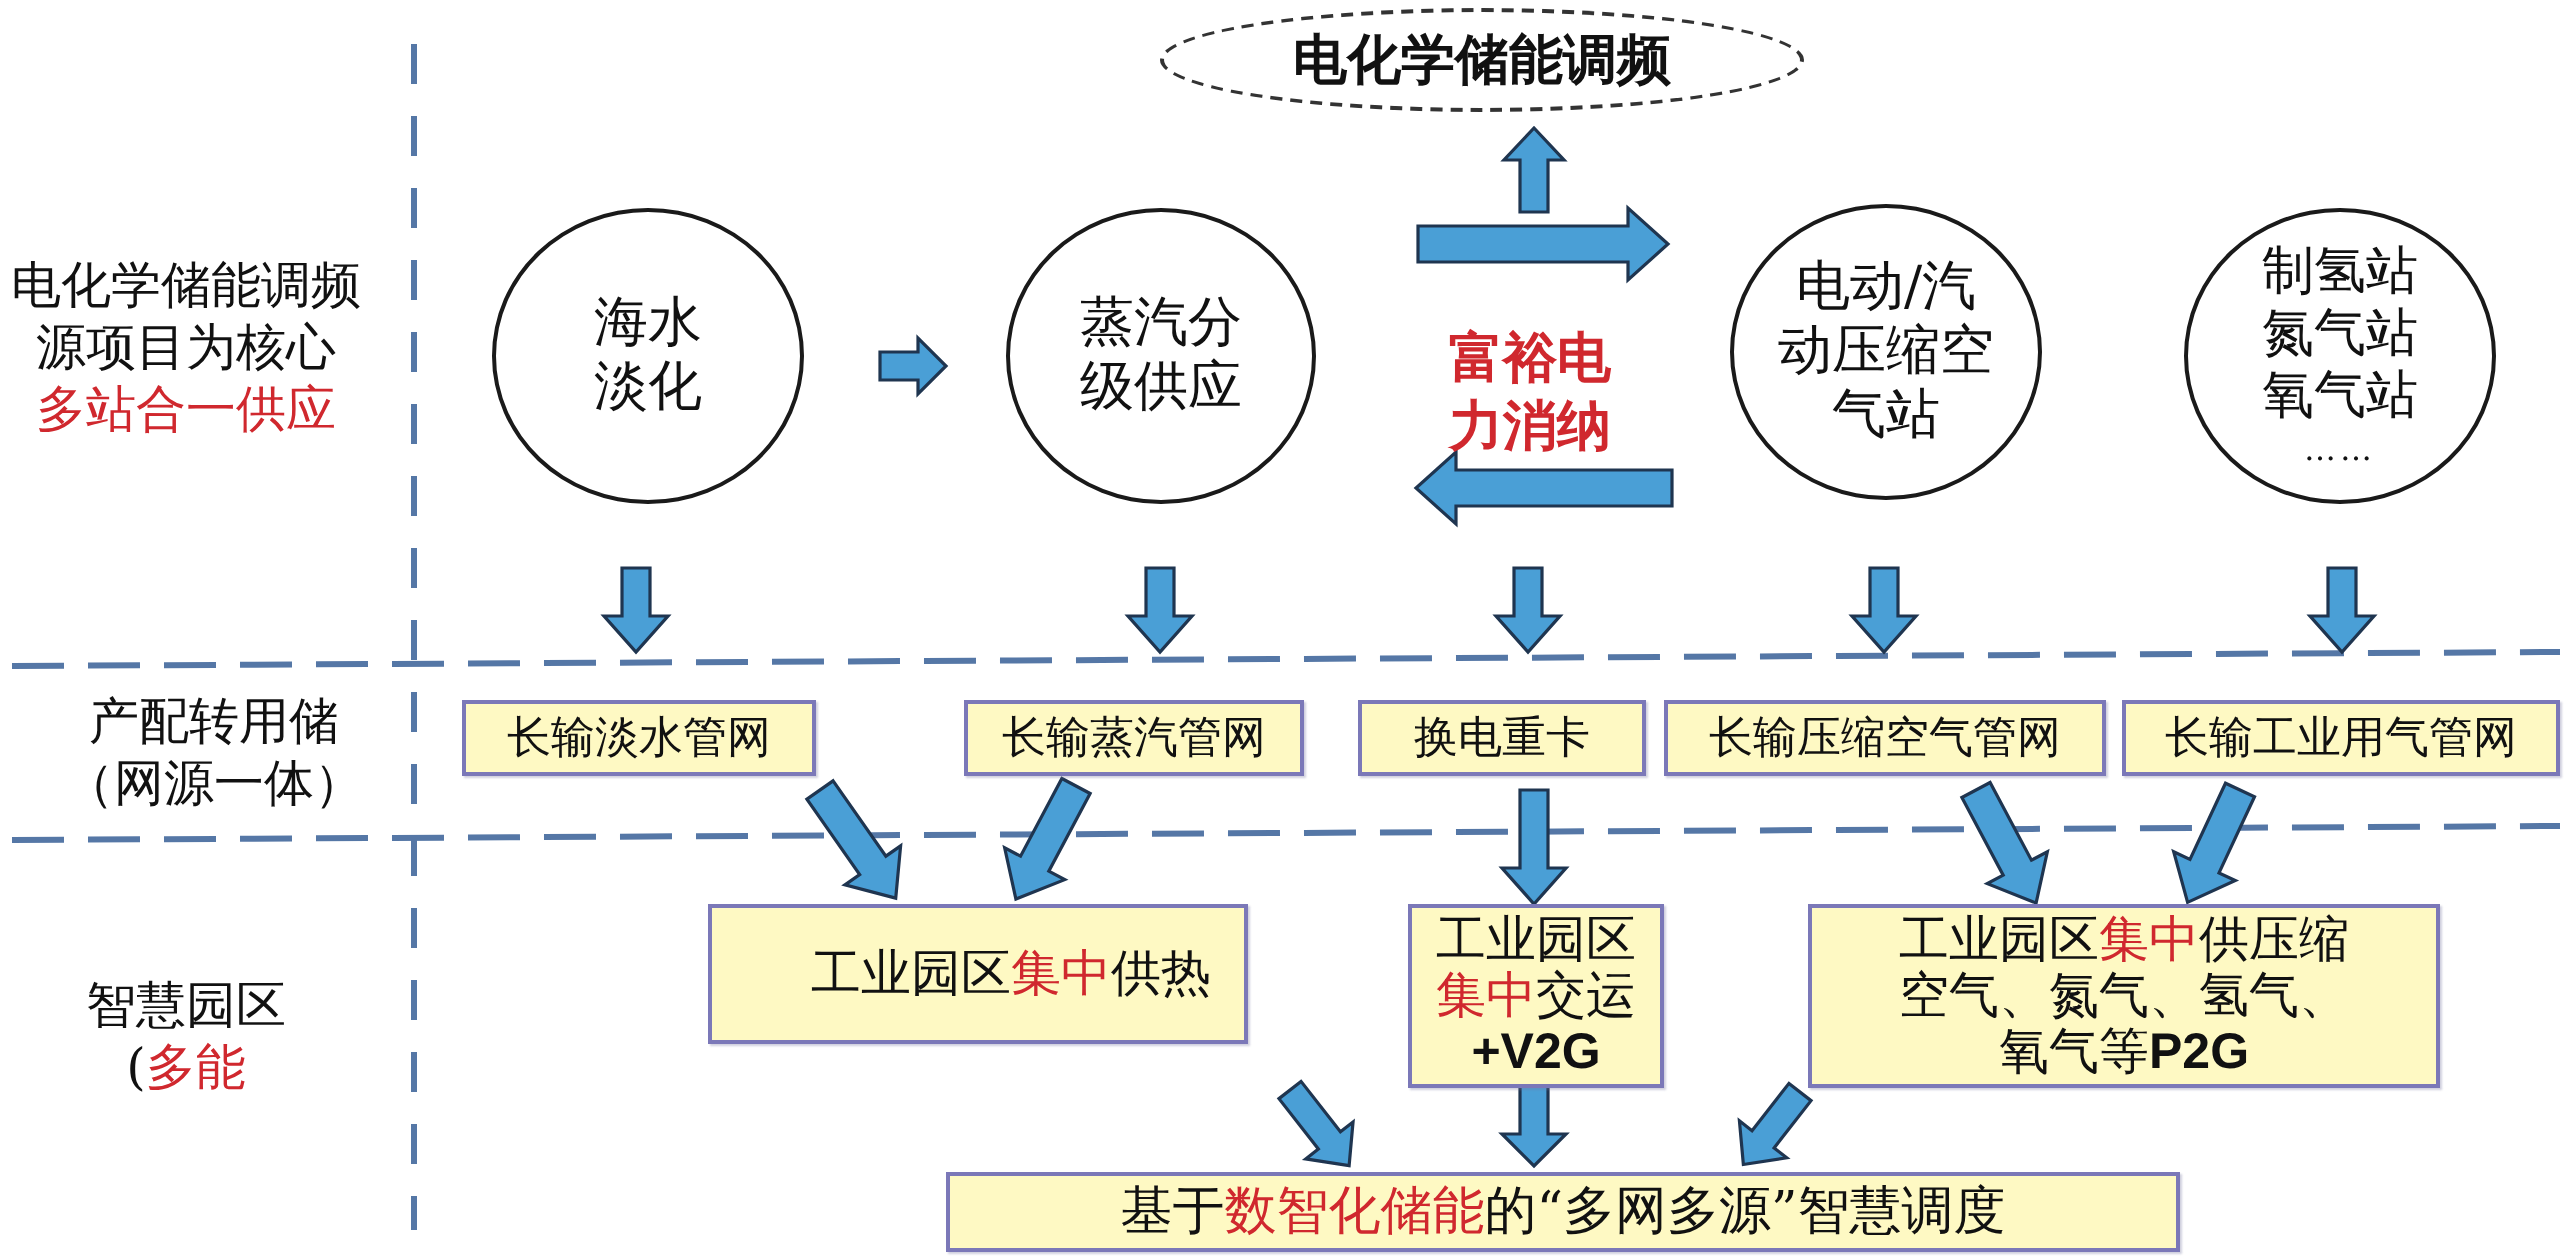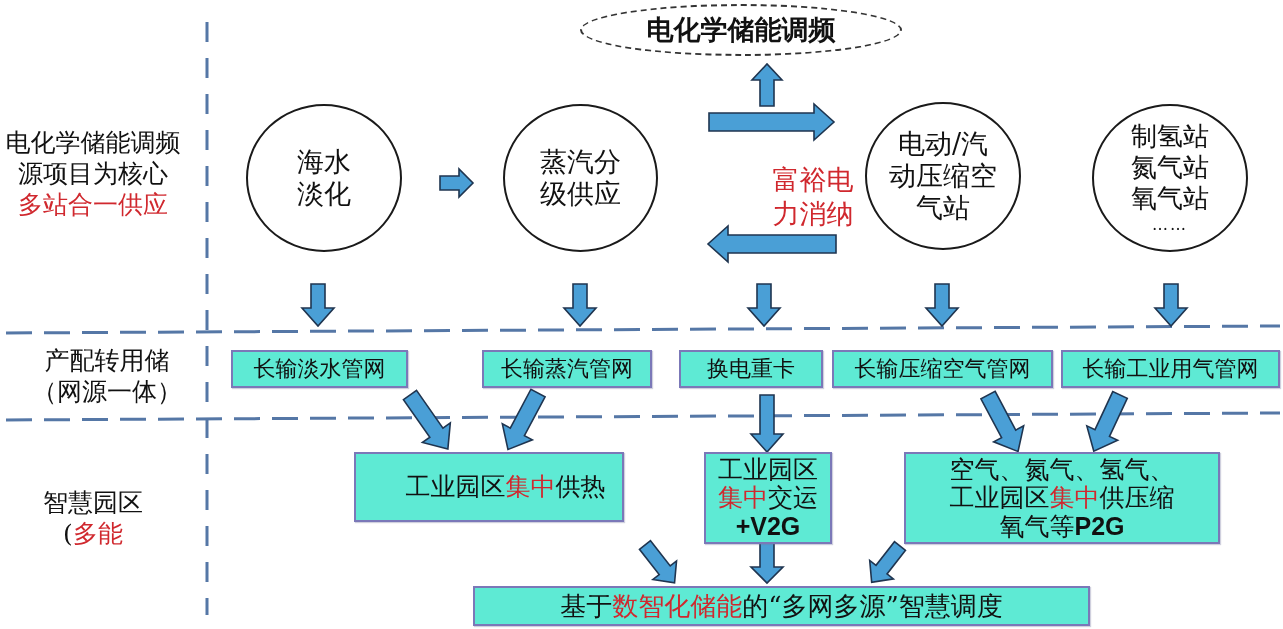--- a/index.html
+++ b/index.html
@@ -8,21 +8,21 @@
     .abs { position: absolute; }
     .red { color: #d0282e; }
     .bold-latin { font-family: "Liberation Sans", "DejaVu Sans", sans-serif; font-weight: bold; }
     .row-label { text-align: center; font-size: 25px; line-height: 31px; }
     .circle { position: absolute; border: 2.5px solid #1a1a1a; border-radius: 50%;
               display: flex; align-items: center; justify-content: center; text-align: center;
               font-size: 27px; line-height: 32px; box-sizing: border-box; }
     .ellipse { position: absolute; border: 2px dashed #333; border-radius: 50%;
                display: flex; align-items: center; justify-content: center;
                font-size: 27px; box-sizing: border-box; }
-    .box { position: absolute; border: 2px solid #7b78b8; background: #5eead4;
+    .box { position: absolute; border: 2px solid #7b78b8; background: #fef9c3;
            display: flex; align-items: center; justify-content: center; text-align: center;
            box-sizing: border-box; box-shadow: 1px 1px 1px rgba(120,120,160,0.35); }
     .box.pipe { font-size: 22px; height: 38px; }
     .box.big { font-size: 25px; line-height: 30px; }
     .center-text { position: absolute; text-align: center; font-size: 27px; line-height: 34px; }
     svg.overlay { position: absolute; left: 0; top: 0; }
   </style>
 </head>
 <body>
 
@@ -96,21 +96,21 @@
 </div>
 <div class="circle" style="left:1092px; top:104px; width:156px; height:148px; font-size:26px; line-height:31px;">
   <div>
     <div>制氢站</div>
     <div>氮气站</div>
     <div>氧气站</div>
     <div style="font-size:16px; line-height:22px; letter-spacing:2px;">……</div>
   </div>
 </div>
 
-<div class="center-text red" style="left:748px; top:163px; width:130px;">
+<div class="center-text red" style="left:700px; top:163px; width:130px;font-weight:bold;">
   <div>富裕电</div>
   <div>力消纳</div>
 </div>
 
 <div class="box pipe" style="left:231px; top:350px; width:177px;">
   <span>长输淡水管网</span>
 </div>
 <div class="box pipe" style="left:482px; top:350px; width:170px;text-align:right;">
   <span>长输蒸汽管网</span>
 </div>
@@ -131,21 +131,21 @@
 <div class="box big" style="left:704px; top:452px; width:128px; height:92px; line-height:28px;">
   <div>
     <div>工业园区</div>
     <div><span class="red">集中</span><span>交运</span></div>
     <div class="bold-latin">+V2G</div>
   </div>
 </div>
 
 <div class="box big" style="left:904px; top:452px; width:316px; height:92px; line-height:28px;">
   <div>
+    <div><span>工业园区</span><span class="red">集中</span><span>供压缩</span></div>
     <div>空气、氮气、氢气、</div>
-    <div><span>工业园区</span><span class="red">集中</span><span>供压缩</span></div>
     <div><span>氧气等</span><span class="bold-latin">P2G</span></div>
   </div>
 </div>
 
 <div class="box big" style="left:473px; top:586px; width:617px; height:40px; font-size:26px;">
   <span><span>基于</span><span class="red">数智化储能</span><span>的“多网多源”智慧调度</span></span>
 </div>
 
 </body></html>

